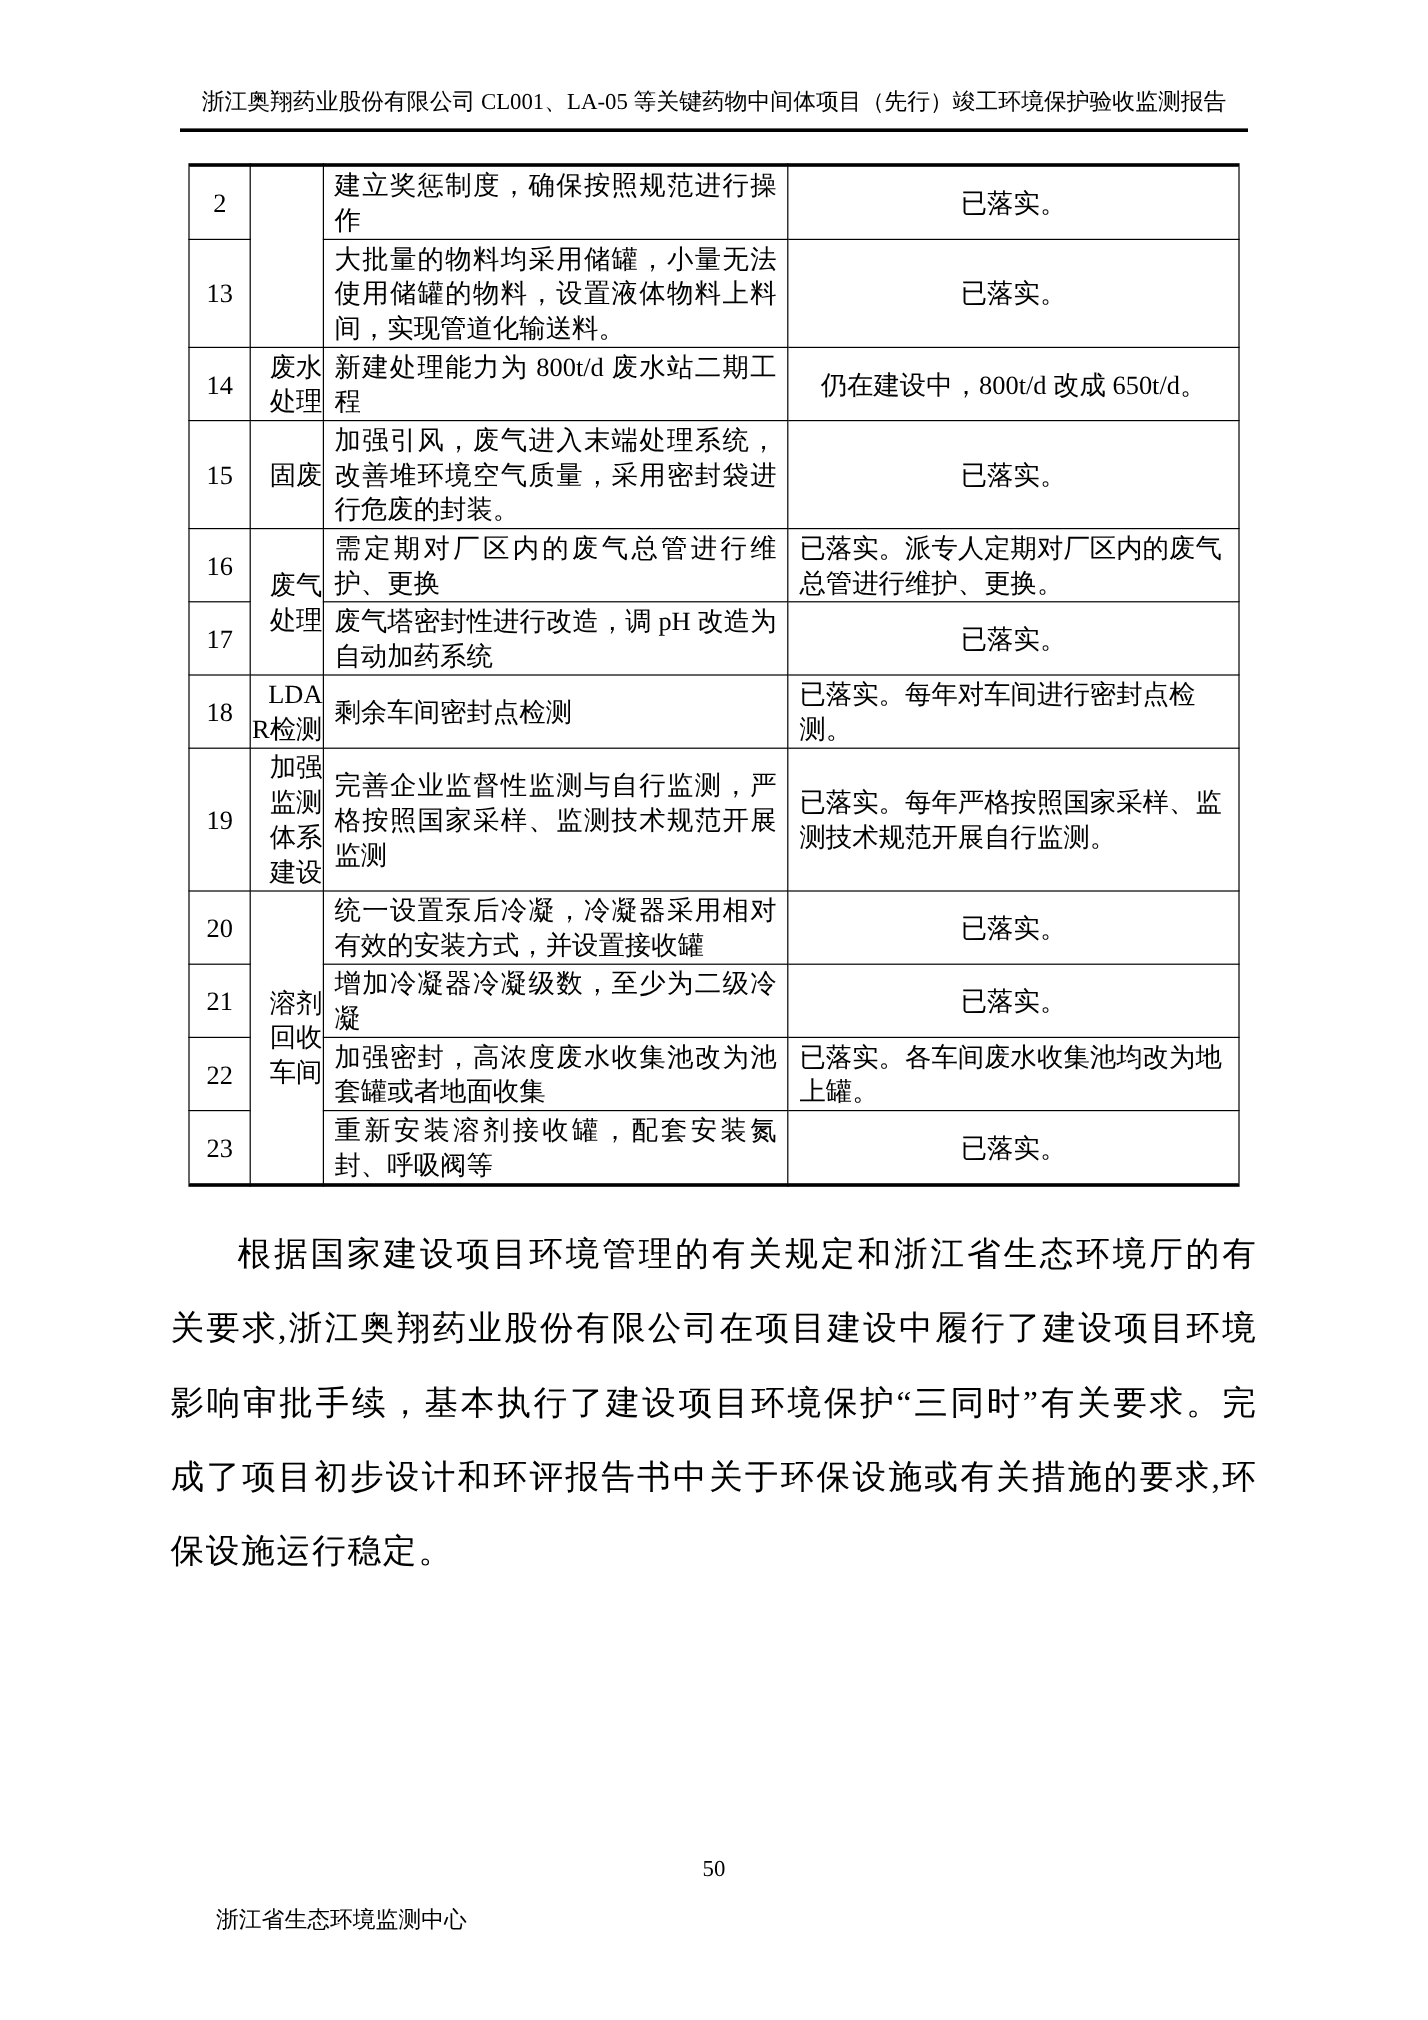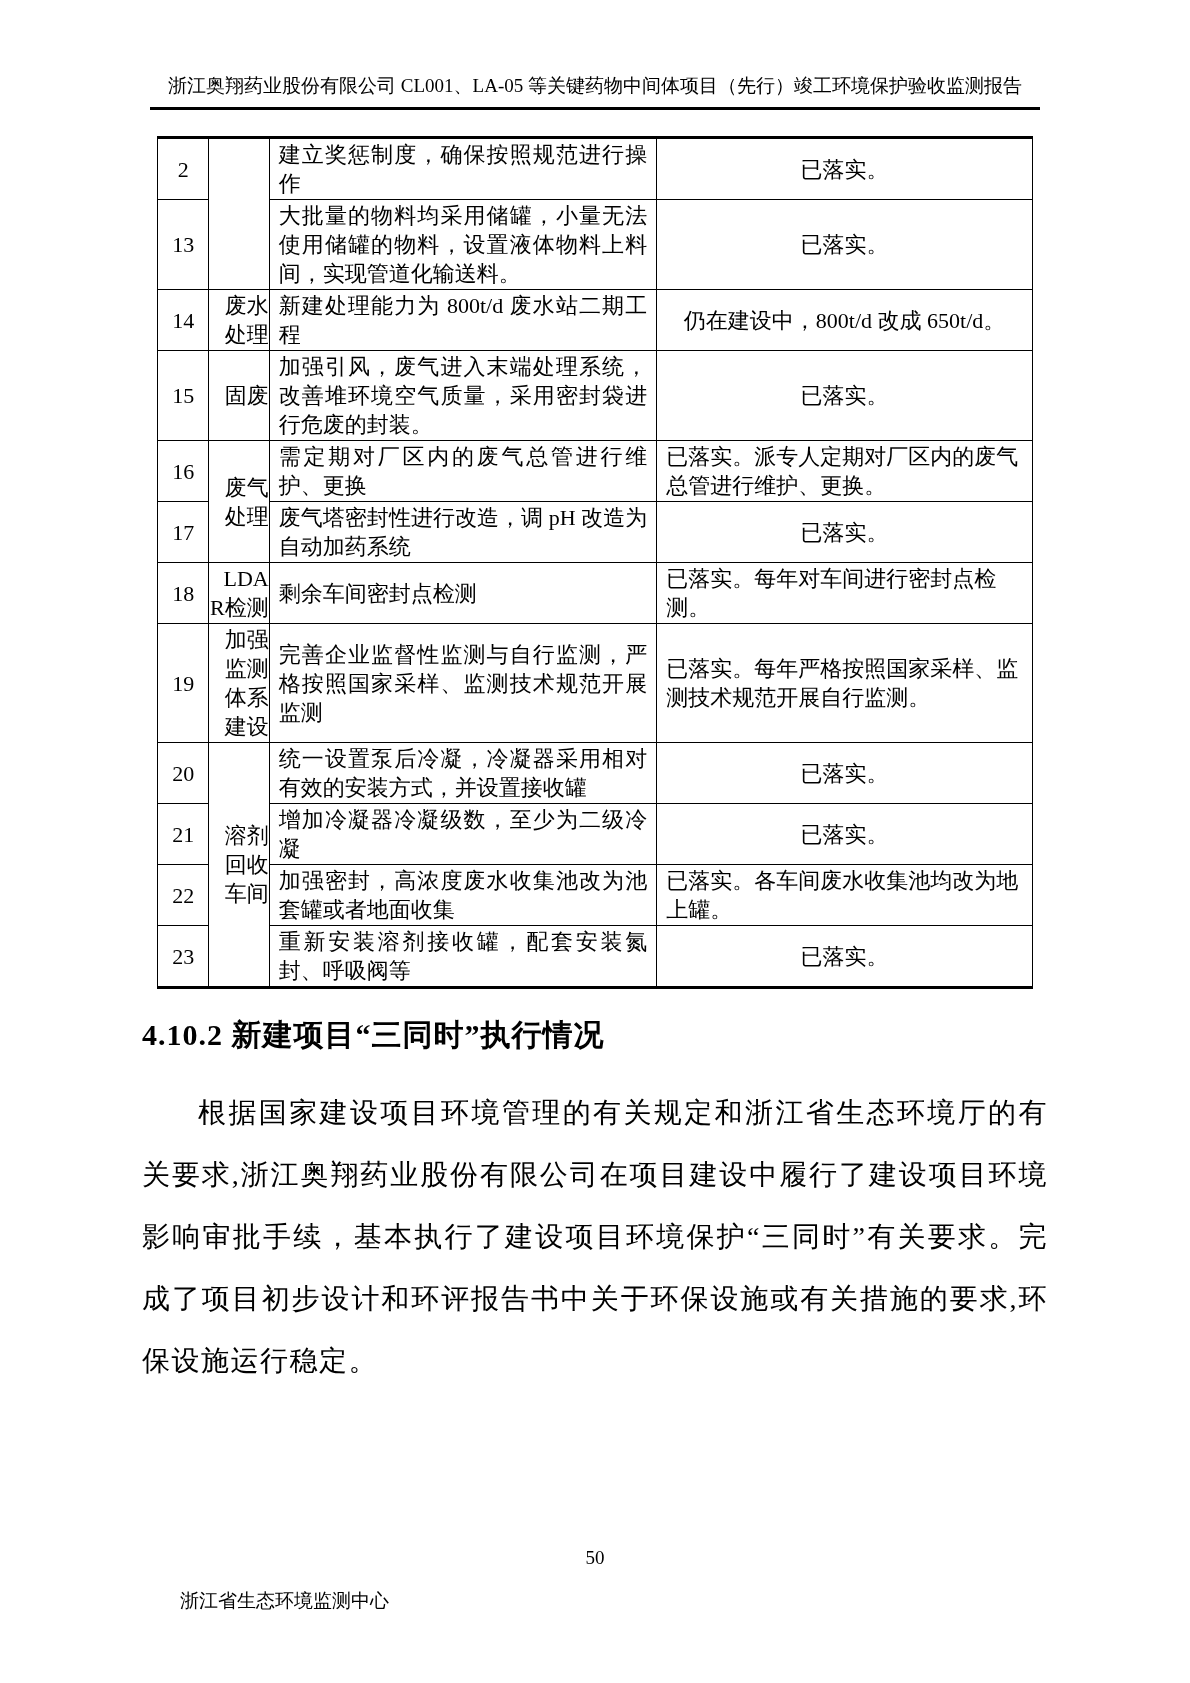--- a/index.html
+++ b/index.html
@@ -123,21 +123,20 @@
       <td class="status left"><b>已落实。</b><span>各车间废水收集池均改为地上罐。</span></td>
     </tr>
     <tr class="r2">
       <td class="num">23</td>
       <td class="measure">重新安装溶剂接收罐，配套安装氮封、呼吸阀等</td>
       <td class="status center"><b>已落实。</b><span></span></td>
     </tr>
   </tbody>
     </table>
 
-  <h3 class="section-heading">4.10.2 新建项目“三同时”执行情况</h3>
 
   <p class="para first">根据国家建设项目环境管理的有关规定和浙江省生态环境厅的有关要求,浙江奥翔药业股份有限公司在项目建设中履行了建设项目环境影响审批手续，基本执行了建设项目环境保护“三同时”有关要求。完成了项目初步设计和环评报告书中关于环保设施或有关措施的要求,环保设施运行稳定。</p>
 
 </div>
 
 <div class="page-footer">
   <span class="footer-page">50</span>
   <span class="footer-org">浙江省生态环境监测中心</span>
 </div>
 

